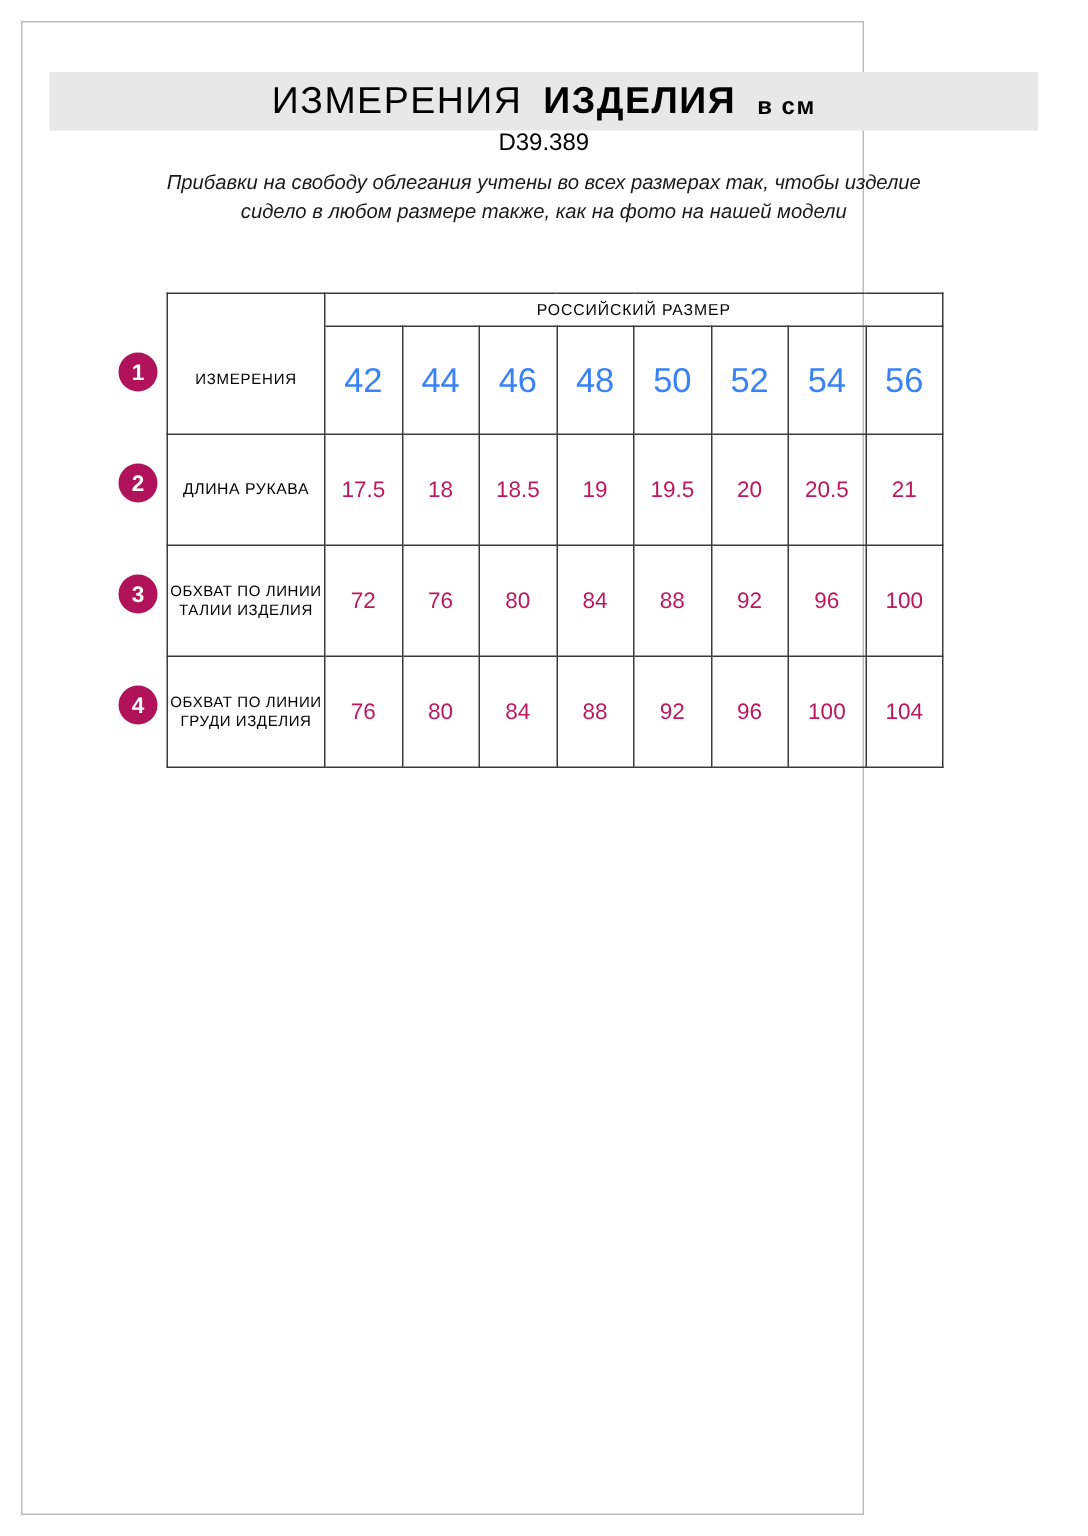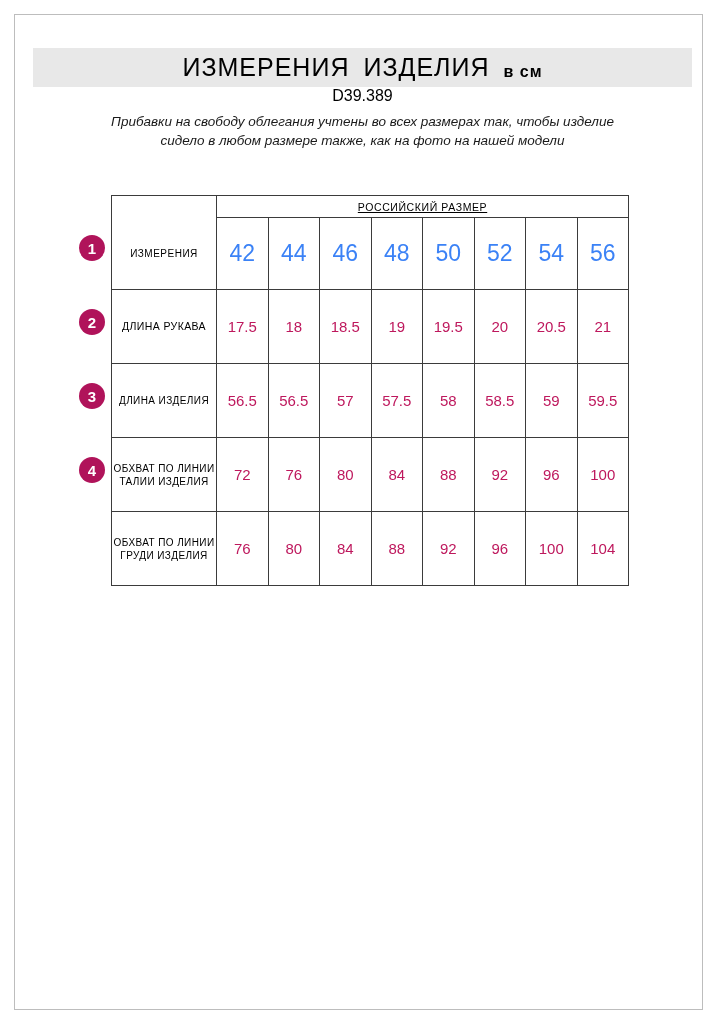--- a/index.html
+++ b/index.html
@@ -12,21 +12,21 @@
     width: 725px;
     height: 1024px;
     font-family: "Liberation Sans", sans-serif;
     color: #000000;
     position: relative;
   }
   .page-frame {
     position: absolute;
     left: 14px;
     top: 14px;
-    width: 689px;
+    width: 562px;
     height: 996px;
     border: 1px solid #bdbdbd;
     background: #ffffff;
   }
   .content {
     position: absolute;
     left: 0;
     top: 0;
     width: 695px;
   }
@@ -44,21 +44,21 @@
   .header-word-1 {
     font-size: 25px;
     letter-spacing: 1px;
     color: #000;
     font-weight: 400;
   }
   .header-word-2 {
     font-size: 25px;
     letter-spacing: 1px;
     color: #000;
-    font-weight: normal;
+    font-weight: bold;
   }
   .header-word-3 {
     font-size: 16px;
     letter-spacing: 1px;
     color: #000;
     font-weight: 700;
     align-self: flex-end;
     padding-bottom: 6px;
   }
 
@@ -97,21 +97,20 @@
     padding: 0;
   }
   .col-label { width: 105px; }
   .col-size { width: 51.5px; }
 
   .th-group {
     height: 22px;
     font-size: 10.5px;
     letter-spacing: 0.6px;
     color: #000;
-    text-decoration: underline;
   }
   .th-measure {
     font-size: 10px;
     letter-spacing: 0.5px;
     color: #000;
     height: 72px;
   }
   .th-size {
     font-size: 23px;
     font-weight: bold;
@@ -216,31 +215,20 @@
             <td class="cell-value">17.5</td>
             <td class="cell-value">18</td>
             <td class="cell-value">18.5</td>
             <td class="cell-value">19</td>
             <td class="cell-value">19.5</td>
             <td class="cell-value">20</td>
             <td class="cell-value">20.5</td>
             <td class="cell-value">21</td>
           </tr>
 
-          <tr class="data-row">
-            <td class="row-label">ДЛИНА ИЗДЕЛИЯ</td>
-            <td class="cell-value">56.5</td>
-            <td class="cell-value">56.5</td>
-            <td class="cell-value">57</td>
-            <td class="cell-value">57.5</td>
-            <td class="cell-value">58</td>
-            <td class="cell-value">58.5</td>
-            <td class="cell-value">59</td>
-            <td class="cell-value">59.5</td>
-          </tr>
 
           <tr class="data-row">
             <td class="row-label">ОБХВАТ ПО ЛИНИИ ТАЛИИ ИЗДЕЛИЯ</td>
             <td class="cell-value">72</td>
             <td class="cell-value">76</td>
             <td class="cell-value">80</td>
             <td class="cell-value">84</td>
             <td class="cell-value">88</td>
             <td class="cell-value">92</td>
             <td class="cell-value">96</td>

